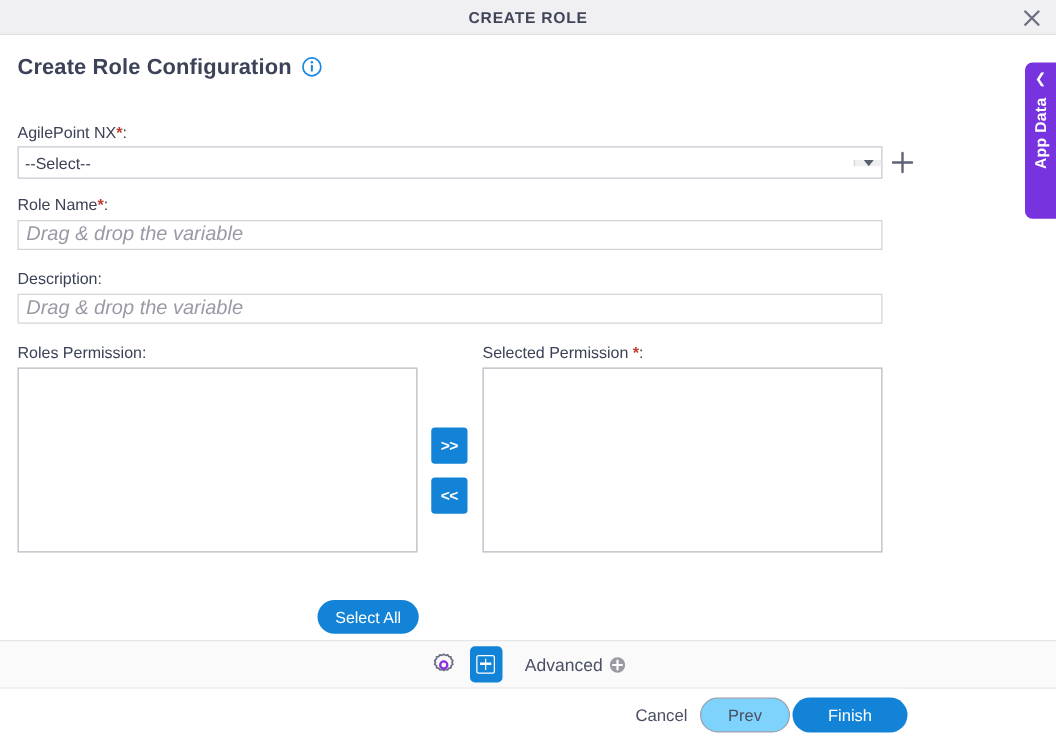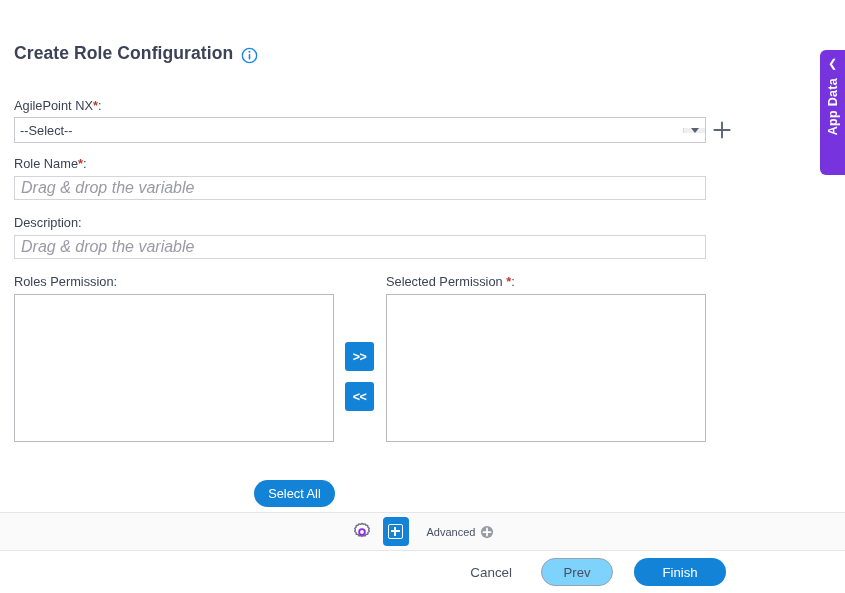--- a/index.html
+++ b/index.html
@@ -44,21 +44,21 @@
     display: flex; align-items: center; justify-content: center;
     cursor: pointer;
   }
   .titlebar-close svg { display: block; }
 
   
   .page-heading {
     position: absolute;
     left: 14px; top: 43px;
     display: flex;
-    align-items: flex-end;
+    align-items: center;
     gap: 8px;
   }
   .page-heading h1 {
     font-size: 17.5px;
     font-weight: bold;
     color: #3c4257;
     letter-spacing: 0.1px;
   }
   .info-icon {
     width: 17px; height: 17px;
@@ -235,35 +235,35 @@
   }
   .addblock-inner::before { left: 2px; right: 2px; top: 5.2px; height: 1.8px; }
   .addblock-inner::after { top: 2px; bottom: 2px; left: 5.2px; width: 1.8px; }
 
   .advanced-group {
     display: flex; align-items: center; gap: 5px;
     margin-left: 8px;
     cursor: pointer;
   }
   .advanced-label {
-    font-size: 11px;
+    font-size: 14px;
     color: #4a4f63;
   }
   .advanced-plus { width: 14px; height: 14px; display: block; }
 
   
   .footer {
     position: absolute;
     left: 0; top: 551px;
     width: 726px; height: 42px;
     background: #ffffff;
     display: flex;
     align-items: center;
     justify-content: flex-end;
-    gap: 21px;
+    gap: 2px;
   }
   .btn-cancel {
     background: none;
     border: none;
     font-family: "Liberation Sans", sans-serif;
     font-size: 13.4px;
     color: #4a4f63;
     cursor: pointer;
     padding: 6px 8px;
   }
@@ -286,20 +286,28 @@
     font-size: 13.2px;
     color: #ffffff;
     cursor: pointer;
   }
 </style>
 </head>
 <body>
 
 <div id="app">
 
+  <div class="titlebar">
+    <div class="titlebar-title">CREATE ROLE</div>
+    <div class="titlebar-close">
+      <svg width="15" height="15" viewBox="0 0 15 15" aria-hidden="true">
+        <path d="M2.2 2.2 L12.8 12.8 M12.8 2.2 L2.2 12.8" stroke="#6b7083" stroke-width="1.9" stroke-linecap="round"></path>
+      </svg>
+    </div>
+  </div>
 
   <div class="page-heading">
     <h1>Create Role Configuration</h1>
     <svg class="info-icon" viewBox="0 0 20 20">
       <circle cx="10" cy="10" r="8.4" fill="#ffffff" stroke="#1a87e0" stroke-width="1.6"></circle>
       <circle cx="10" cy="5.6" r="1.15" fill="#1a87e0"></circle>
       <rect x="9.05" y="8.1" width="1.9" height="6.5" rx="0.9" fill="#1a87e0"></rect>
     </svg>
   </div>
 

